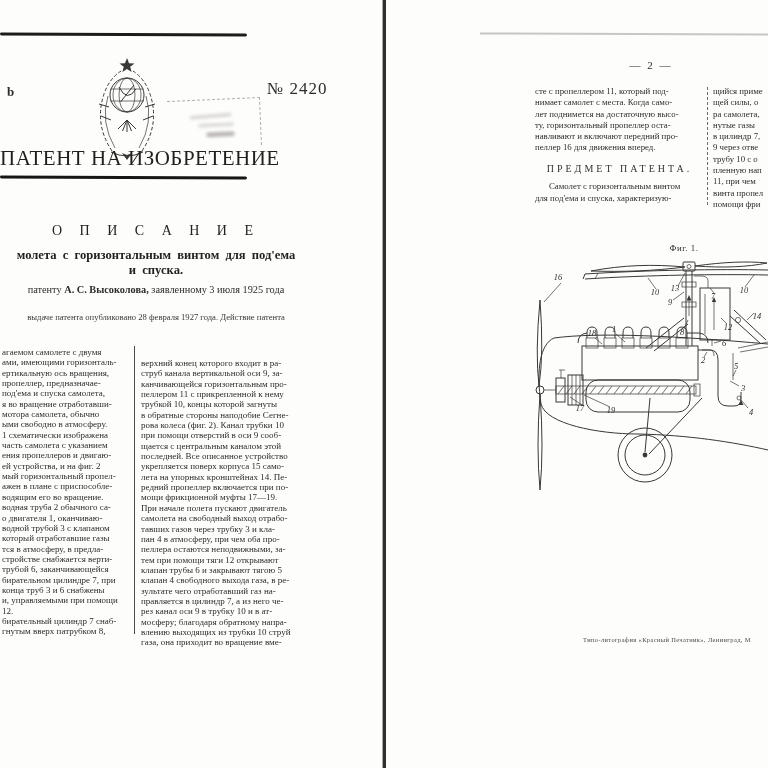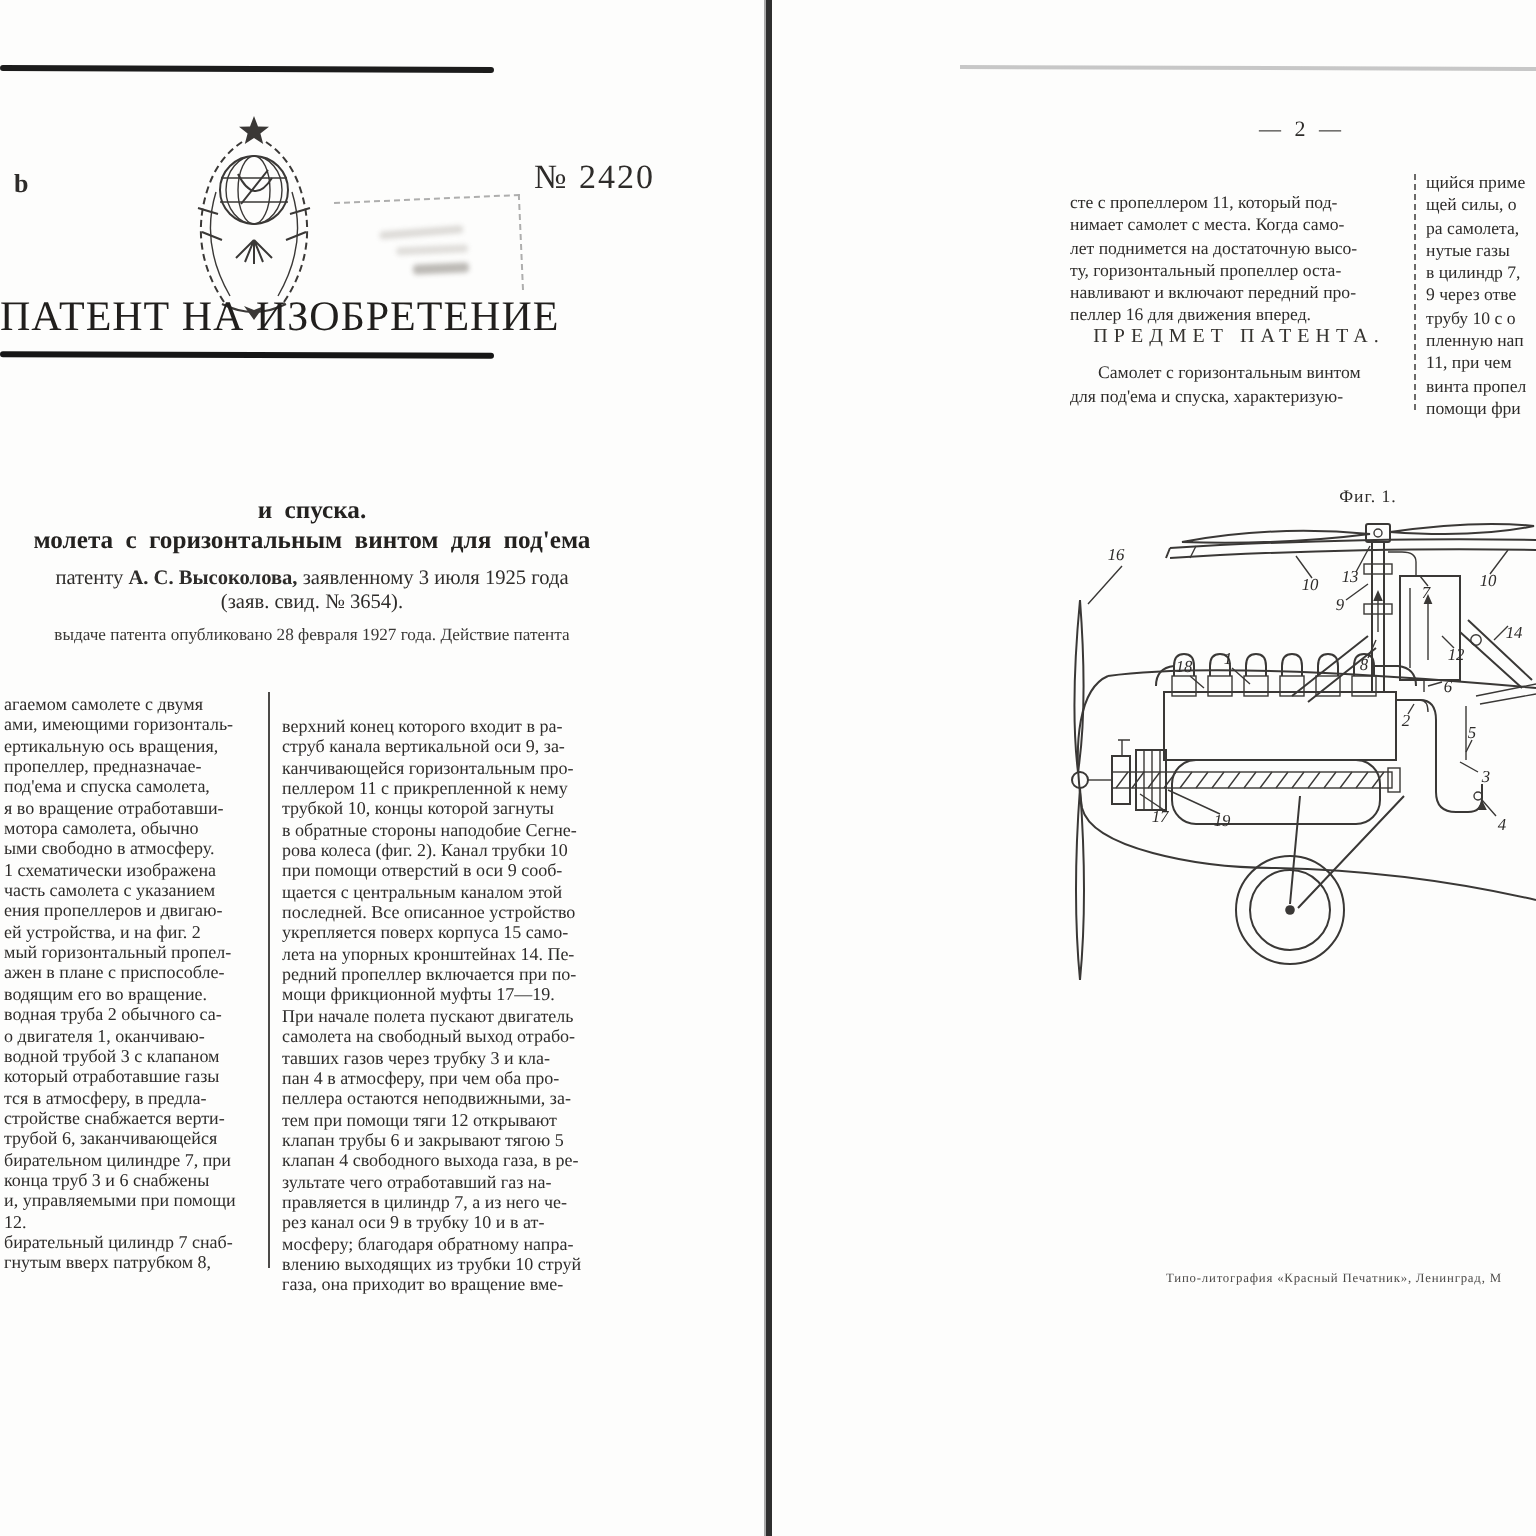--- a/index.html
+++ b/index.html
@@ -23,21 +23,21 @@
   .attr{left:0;top:284px;width:312px;font-size:10.3px;line-height:11.5px;}
   .pub{left:0;top:312px;width:312px;font-size:8.6px;line-height:10px;color:#3a3836;}
   .bodycol{font-size:9px;line-height:10.35px;}
   .lp-col1{left:2px;top:347px;width:132px;}
   .lp-col2{left:141px;top:358px;width:194px;font-family:Liberation Serif, serif;}
   .col-divider{left:134px;top:346px;width:1px;height:288px;background:#4c4a48;}
   
   .page-split{left:383px;top:0;width:2.5px;height:768px;background:#2f2f2f;box-shadow:-1px 0 0 #a9a9a9;}
   
   .page-num{left:535px;top:59px;width:232px;font-size:11px;letter-spacing:2px;}
-  .rp-col1{left:535px;top:96px;width:169px;font-size:8.8px;line-height:11.3px;}
+  .rp-col1{left:535px;top:86px;width:169px;font-size:8.8px;line-height:11.3px;}
   .rp-divider{left:707px;top:87px;width:0;height:118px;border-left:1.4px dashed #6c6a68;}
   .rp-col2{left:713px;top:86px;width:60px;font-size:8.8px;line-height:11.3px;}
   .claim-head{left:535px;top:163px;width:169px;font-size:10px;letter-spacing:3px;color:#35332f;}
   .claim1{left:549px;top:181px;font-size:8.8px;white-space:nowrap;}
   .claim2{left:535px;top:192.5px;font-size:8.8px;white-space:nowrap;}
   .fig-caption{left:648px;top:243px;width:72px;font-size:8.8px;letter-spacing:.5px;font-family:Liberation Serif, serif;}
   .figure{left:528px;top:258px;}
   .imprint{left:583px;top:636px;font-size:6.4px;letter-spacing:.4px;color:#4c4a48;white-space:nowrap;}
   svg .ln{stroke:#3a3836;fill:none;stroke-width:1;}
   svg .ln2{stroke:#3a3836;fill:none;stroke-width:.7;}
@@ -75,33 +75,33 @@
 
   <div class="abs stamp">
     <div class="smudge" style="left:22px;top:14px;width:42px;height:4px;transform:rotate(-2deg);opacity:.55;"></div>
     <div class="smudge" style="left:30px;top:23px;width:36px;height:4px;opacity:.5;"></div>
     <div class="smudge" style="left:38px;top:32px;width:28px;height:5px;background:#6d675f;opacity:.75;"></div>
   </div>
 
   <div class="abs masthead">ПАТЕНТ НА ИЗОБРЕТЕНИЕ</div>
   <div class="abs rule"></div>
 
+  <div class="abs sect-head ctr">О П И С А Н И Е</div>
 
   <div class="abs inv-title ctr">
+    <div>молета с горизонтальным винтом для под'ема</div>
     <div>и спуска.</div>
-    <div>молета с горизонтальным винтом для под'ема</div>
   </div>
 
   <div class="abs attr ctr">
     <div>
       <span>патенту</span>
       <b>А. С. Высоколова,</b>
       <span>заявленному 3 июля 1925 года</span>
     </div>
-    <div>(заяв. свид. № 3654).</div>
   </div>
 
   <div class="abs pub ctr">
     <div>выдаче патента опубликовано 28 февраля 1927 года. Действие патента</div>
   </div>
 
   <div class="abs bodycol lp-col1">
       <div class="tl">агаемом самолете с двумя</div>
       <div class="tl">ами, имеющими горизонталь-</div>
       <div class="tl">ертикальную ось вращения,</div>

